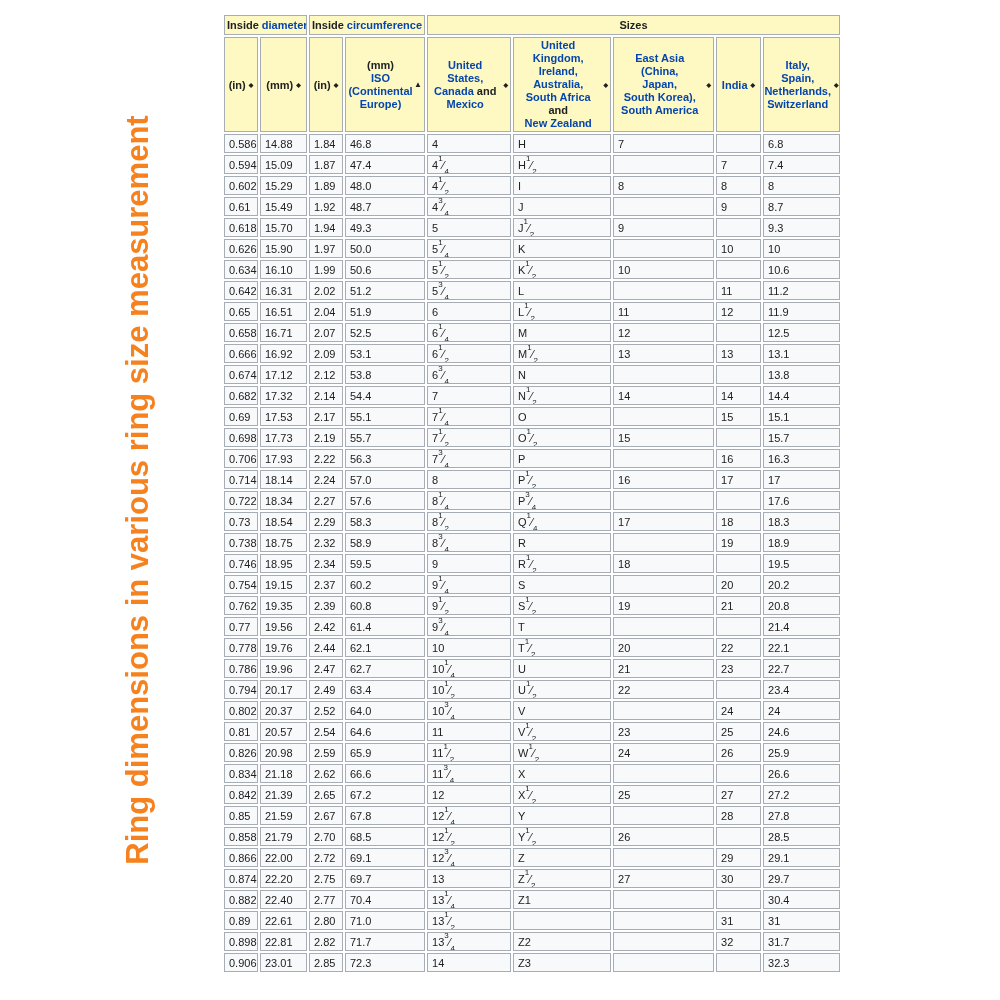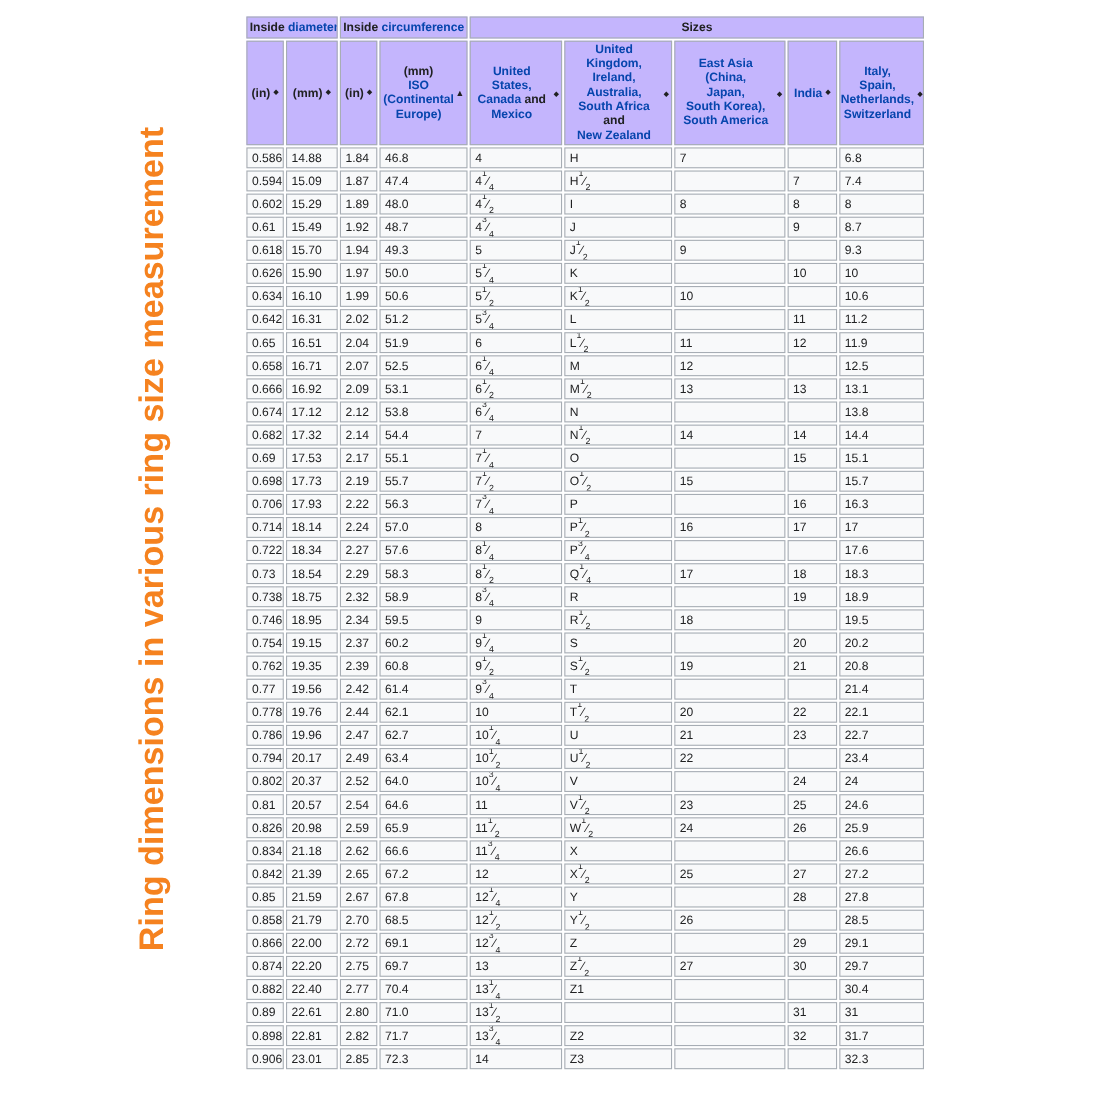--- a/index.html
+++ b/index.html
@@ -13,32 +13,32 @@
     line-height:42px;text-align:center;transform:rotate(-90deg);
     font-size:31px;font-weight:bold;color:#f5821f;white-space:nowrap;
   }
   
   table.ring-table{
     position:absolute;left:222px;top:13px;width:620px;
     table-layout:fixed;border-collapse:separate;border-spacing:2px;
     font-size:11px;color:#202122;
   }
   th,td{box-sizing:border-box;border:1px solid #a7adb4;overflow:hidden;}
-  th{background:#c4b5fd;font-weight:bold;text-align:center;padding:1px 2px;}
+  th{background:#fef9c3;font-weight:bold;text-align:center;padding:1px 2px;}
   tr.group-row th{height:20px;vertical-align:middle;}
   tr.colhdr-row th{height:85px;vertical-align:middle;cursor:pointer;margin-left:45px;}
   td{background:#f8f9fa;height:19px;padding:0 2px 0 4px;text-align:left;vertical-align:middle;white-space:nowrap;}
   .lnk{color:#0645ad;text-decoration:none;cursor:pointer;}
   .plain{color:#202122;}
   .sp{margin-right:3px;}
   .sort{font-size:6px;color:#202122;margin-left:3px;flex:0 0 auto;}
   .sort-asc{font-size:8px;color:#202122;margin-left:1px;flex:0 0 auto;}
   .hwrap{display:flex;align-items:center;justify-content:center;}
   .hblock{flex:1 1 auto;line-height:13px;}
-  .inline-hdr{display:inline-flex;align-items:flex-start;justify-content:center;}
+  .inline-hdr{display:inline-flex;align-items:center;justify-content:center;}
   td sup{font-size:8px;line-height:0;position:relative;top:-3px;}
   td sub{font-size:8px;line-height:0;position:relative;top:2px;}
 </style>
 </head>
 <body>
 
 <div class="vertical-title">Ring dimensions in various ring size measurement</div>
 
 <table class="ring-table">
   <colgroup>

